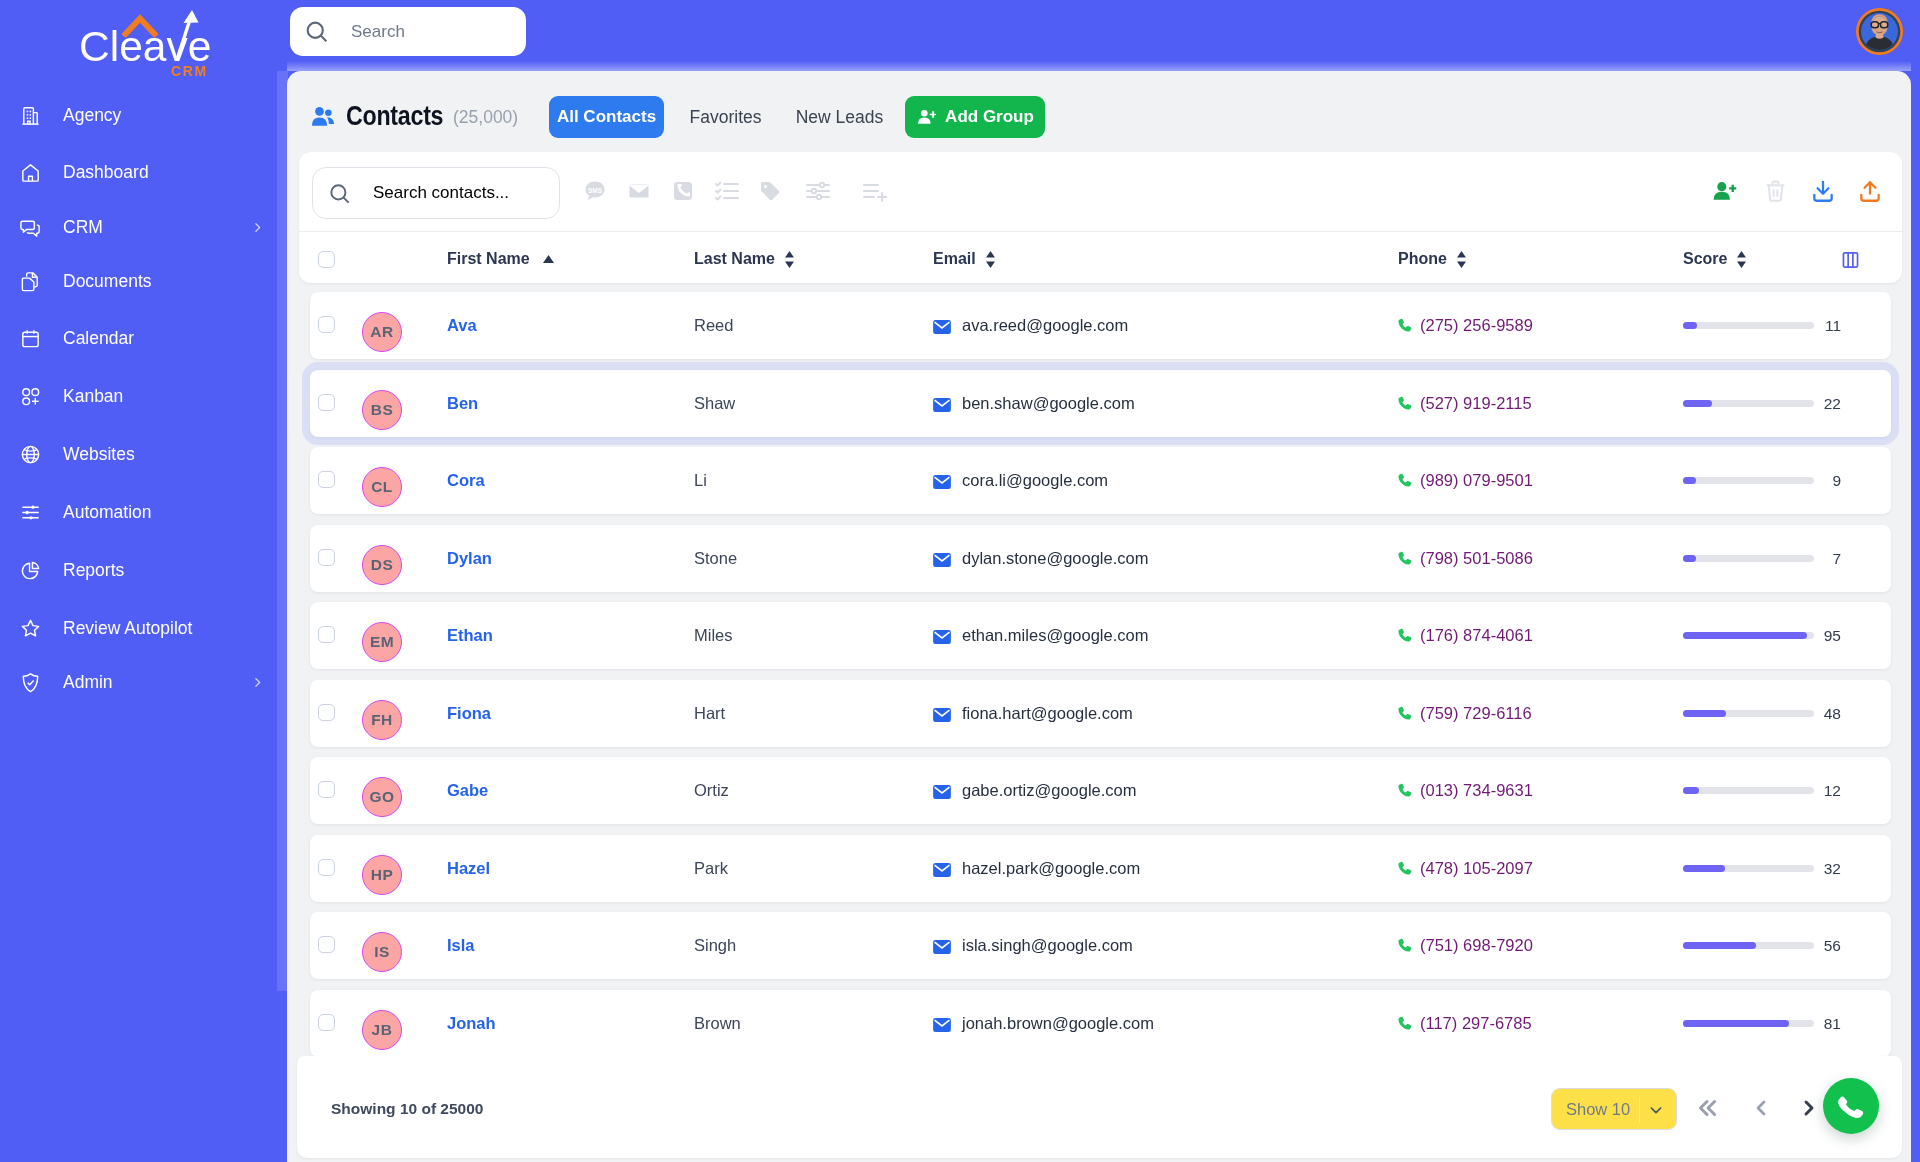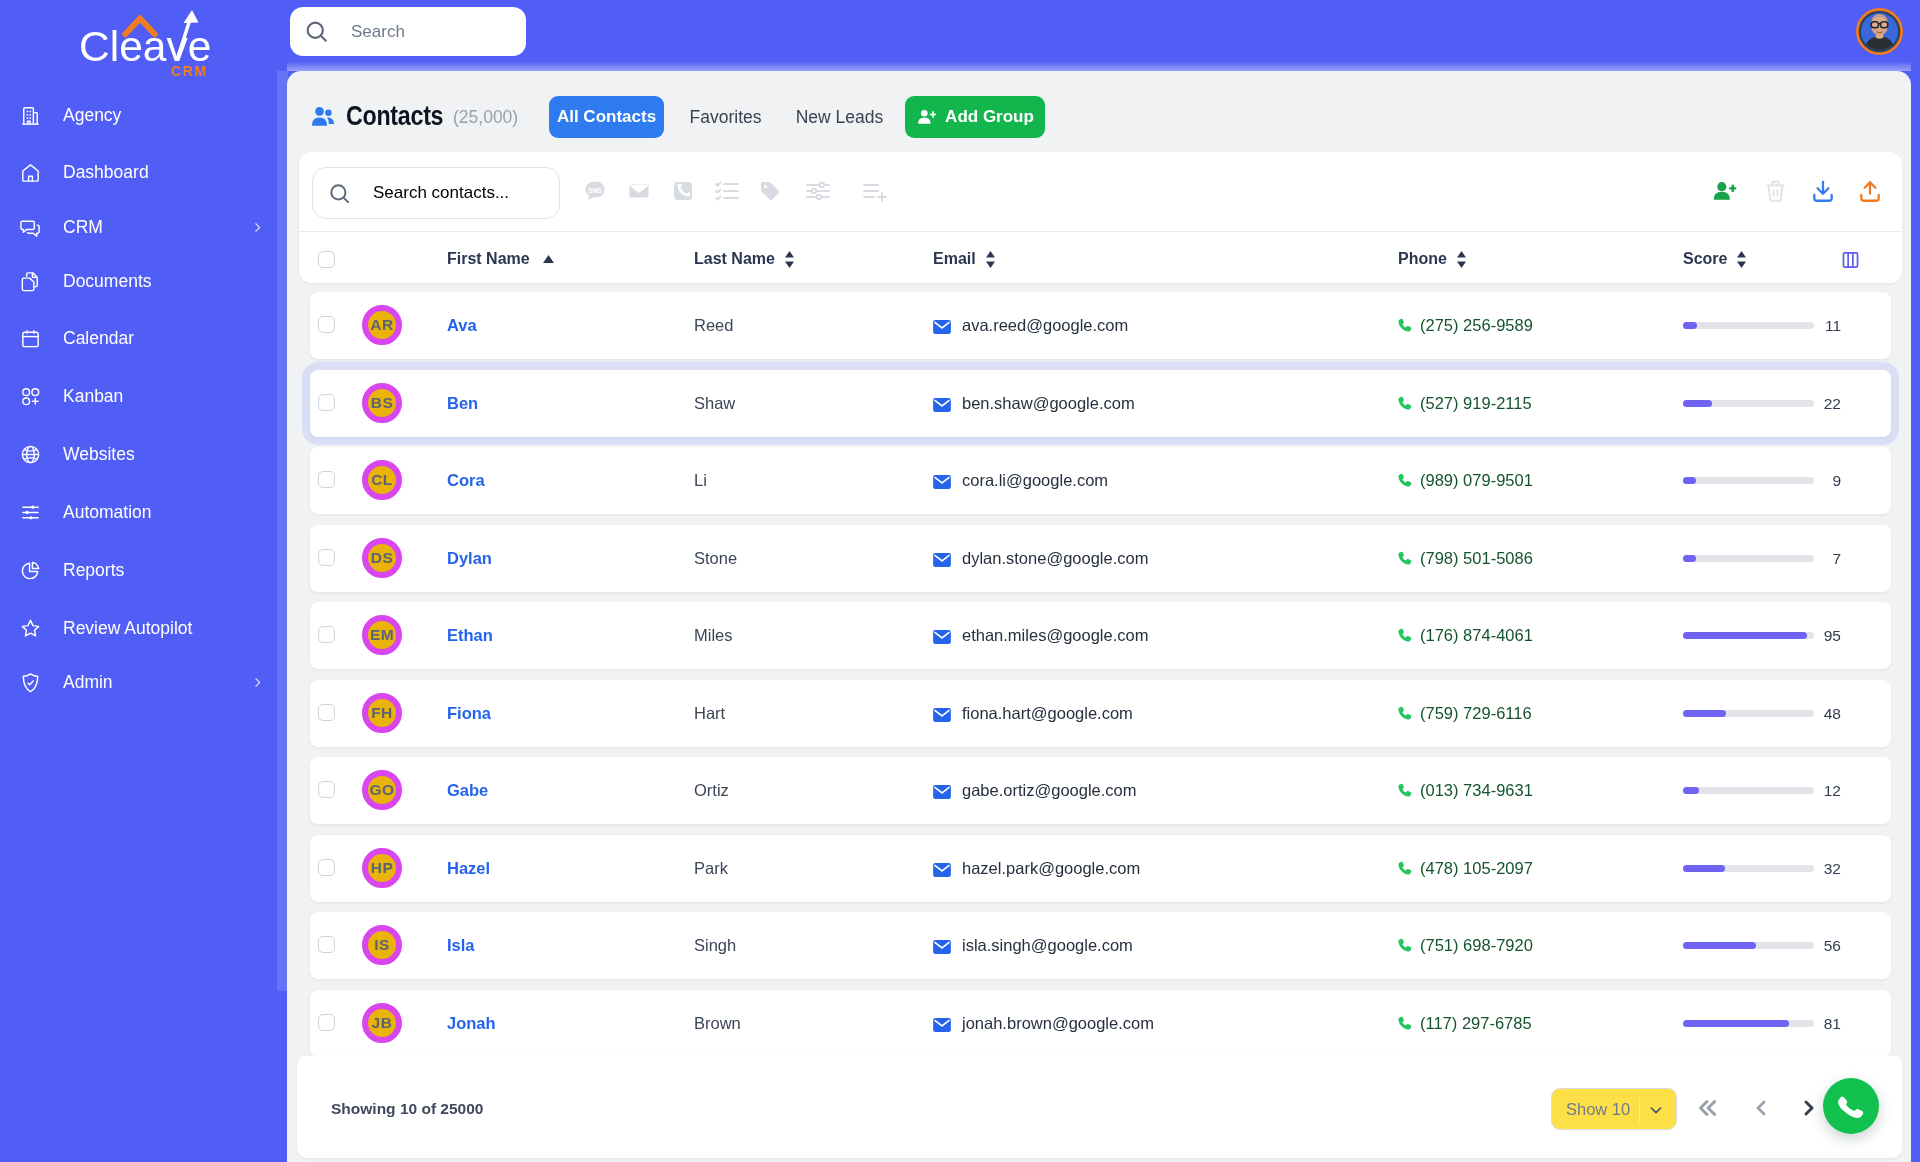--- a/index.html
+++ b/index.html
@@ -44,25 +44,25 @@
 .tbicon { position:absolute; top:0; }
 
 
 #thead { left:300px; top:240px; width:1602px; height:40px; color:#2b3750; font-weight:bold; font-size:16px; }
 .th { position:absolute; top:10px; display:flex; align-items:center; }
 .chk { position:absolute; width:17px; height:17px; border:1.5px solid #ccd3de; border-radius:5px; background:#fff; }
 
 
 .row { position:absolute; left:310px; width:1581px; height:67px; background:#fff; border-radius:8px; box-shadow:0 1px 3px rgba(16,24,40,.07); }
 .row .chk { left:8px; top:24px; }
-.avatarc { position:absolute; left:362px; top:13px; width:40px; height:40px; border-radius:50%; background:#eab308; border:6px solid #d946ef; color:#5a6474; font-weight:bold; font-size:15.5px; display:flex; align-items:center; justify-content:center; letter-spacing:0.5px; }
+.avatarc { position:absolute; left:362px; top:20px; width:40px; height:40px; border-radius:50%; background:#fca5a5; border:1px solid #d946ef; color:#5a6474; font-weight:bold; font-size:15.5px; display:flex; align-items:center; justify-content:center; letter-spacing:0.5px; }
 .fname { position:absolute; left:447px; top:24px; font-size:16.5px; font-weight:bold; color:#2563eb; }
 .lname { position:absolute; left:694px; top:24px; font-size:16.5px; color:#3c4657; }
 .email { position:absolute; left:962px; top:24px; font-size:16.5px; color:#27303f; }
-.phone { position:absolute; left:1420px; top:24px; font-size:16.5px; color:#14532d; }
+.phone { position:absolute; left:1420px; top:24px; font-size:16.5px; color:#701a75; }
 .rowenv { position:absolute; left:933px; top:28px; }
 .rowph { position:absolute; left:1394px; top:25px; }
 .bar { position:absolute; left:1683px; top:30px; width:131px; height:7px; border-radius:4px; background:#e2e4e9; }
 .bar i { position:absolute; left:0; top:0; height:7px; border-radius:4px; background:#6e63f2; display:block; }
 .score { position:absolute; top:25px; font-size:15.5px; color:#333d4f; width:40px; text-align:right; }
 
 
 #footer { left:297px; top:1056px; width:1605px; height:102px; background:#fff; border-radius:8px 8px 10px 10px; box-shadow:0 1px 3px rgba(16,24,40,.06); }
 #showing { position:absolute; left:34px; top:44px; font-size:15.5px; font-weight:bold; color:#3f4a5c; }
 #showsel { position:absolute; left:1254px; top:32px; width:126px; height:42px; border:1px solid #dadee4; border-radius:9px; background:#fde047; }

